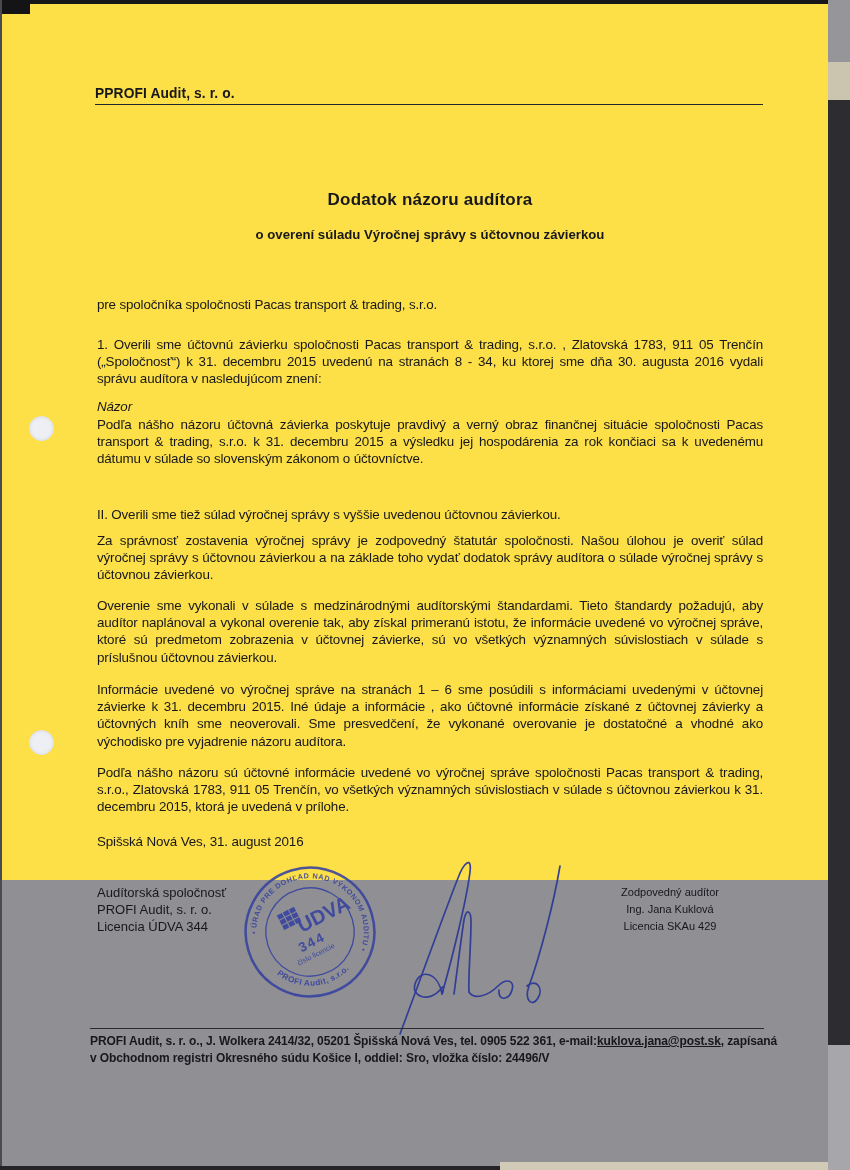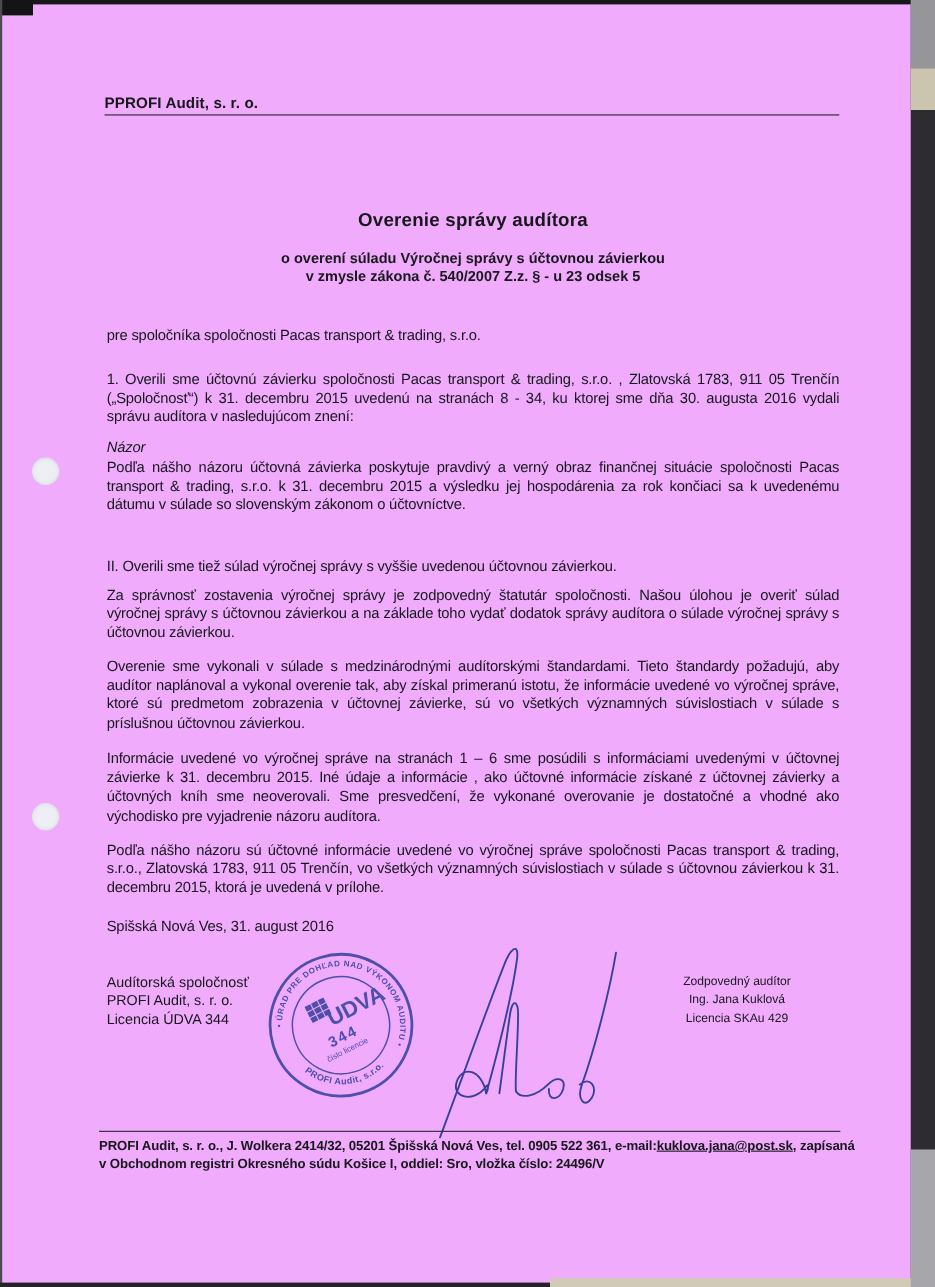--- a/index.html
+++ b/index.html
@@ -3,22 +3,22 @@
 <meta charset="utf-8">
 <style>
   html,body{margin:0;padding:0;}
   body{
     width:850px;height:1170px;position:relative;overflow:hidden;
     background:#8f8f94;
     font-family:"Liberation Sans", sans-serif;
     -webkit-font-smoothing:antialiased;
   }
   .page{
-    position:absolute;left:0;top:0;width:828px;height:1170px;
-    background:#f0abfc;color:#17171c;
+    position:absolute;left:0;top:0;width:828px;height:880px;
+    background:#fde047;color:#17171c;
   }
   
   .edge-top{position:absolute;left:0;top:0;width:828px;height:4px;background:#17171a;}
   .corner-tl{position:absolute;left:0;top:0;width:30px;height:14px;background:#141417;}
   .edge-left{position:absolute;left:0;top:0;width:2px;height:1170px;background:#4a4a50;}
   .strip-right{position:absolute;left:828px;top:0;width:22px;height:1170px;background:#2c2c31;}
   .strip-right .seg1{position:absolute;left:0;top:0;width:22px;height:62px;background:#96969a;}
   .strip-right .seg2{position:absolute;left:0;top:62px;width:22px;height:38px;background:#cbc5b0;}
   .strip-right .seg3{position:absolute;left:0;top:1045px;width:22px;height:125px;background:#a6a6ab;}
   .edge-bottom-l{position:absolute;left:0;top:1166px;width:500px;height:4px;background:#232328;}
@@ -49,25 +49,24 @@
   .footer .email{text-decoration:underline;}
 </style>
 </head>
 <body>
 
 <div class="page">
 
   <div class="hdr">PPROFI Audit, s. r. o.</div>
 
   <div class="title-wrap">
-    <div class="doc-title">Overenie správy audítora</div>
+    <div class="doc-title">Dodatok názoru audítora</div>
   </div>
   <div class="subtitle-wrap">
     <div>o overení súladu Výročnej správy s účtovnou závierkou</div>
-    <div>v zmysle zákona č. 540/2007 Z.z. § - u 23 odsek 5</div>
   </div>
 
   <div class="body-par no-just" style="top:296px;">pre spoločníka spoločnosti  Pacas transport &amp; trading, s.r.o.</div>
 
   <div class="body-par" style="top:336px;">1.  Overili sme účtovnú závierku spoločnosti  Pacas transport &amp; trading, s.r.o. , Zlatovská 1783, 911 05 Trenčín („Spoločnosť“)  k 31. decembru 2015  uvedenú na stranách  8 - 34, ku ktorej sme dňa  30. augusta  2016  vydali správu audítora v nasledujúcom znení:</div>
 
   <div class="body-par no-just italic" style="top:398px;">Názor</div>
   <div class="body-par" style="top:416px;">Podľa nášho názoru  účtovná závierka poskytuje pravdivý a verný obraz  finančnej situácie spoločnosti Pacas transport &amp; trading, s.r.o.  k  31. decembru 2015 a výsledku jej hospodárenia za rok končiaci sa k uvedenému dátumu v súlade so slovenským zákonom o účtovníctve.</div>
 
   <div class="body-par no-just" style="top:506px;">II.  Overili sme tiež súlad výročnej správy s vyššie uvedenou účtovnou závierkou.</div>

